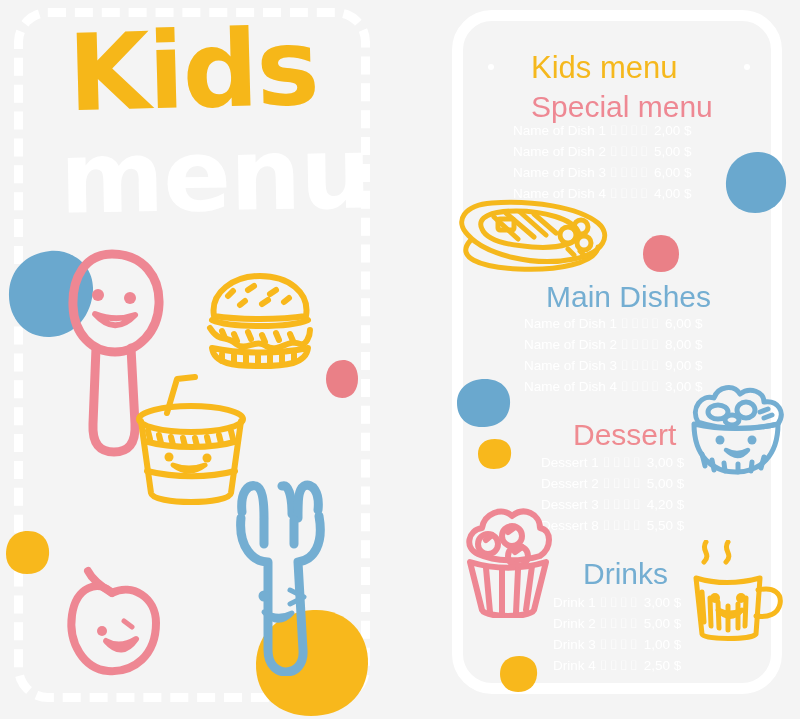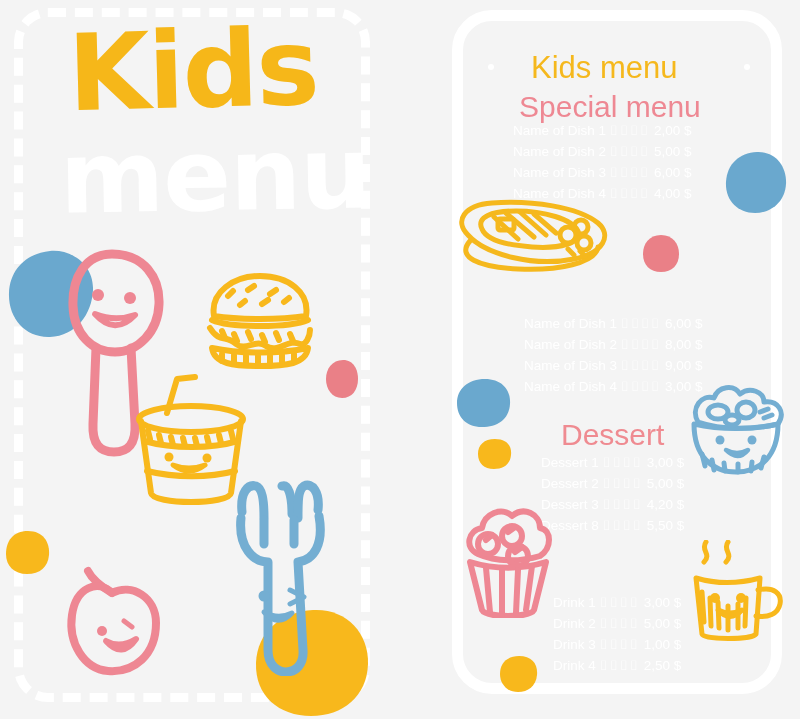--- a/index.html
+++ b/index.html
@@ -82,20 +82,21 @@
   .title-kids {
     left: 531px; top: 50px;
     font-size: 31px;
     color: #f5b81d;
   }
   .head {
     position: absolute;
     font-size: 30px;
     white-space: nowrap;
     font-family: "Liberation Sans", sans-serif;
+    margin-left: 12px;
   }
   .head-special { left: 519px; top: 90px; color: #ee8893; }
   .head-main    { left: 534px; top: 280px; color: #74aed2; }
   .head-dessert { left: 561px; top: 418px; color: #ef8b91; }
   .head-drinks  { left: 571px; top: 557px; color: #74aed2; }
 
   .rows {
     position: absolute;
     font-size: 13.5px;
     color: #ffffff;
@@ -230,20 +231,21 @@
   </svg>
 
   <svg class="blob" style="left:723px; top:150px;" width="66" height="66">
     <path d="M34 2 C52 1 64 16 63 34 C62 52 48 63 32 63 C14 63 2 50 3 32 C4 14 16 3 34 2 Z" fill="#6aa8ce"></path>
   </svg>
 
   <svg class="blob" style="left:641px; top:234px;" width="40" height="40">
     <path d="M20 1 C32 1 38 10 38 20 C38 31 31 38 20 38 C9 38 2 31 2 20 C2 10 8 1 20 1 Z" fill="#ea8087"></path>
   </svg>
 
+  <div class="head head-main">Main Dishes</div>
   <div class="rows rows-main">
     <span class="row"><span>Name of Dish 1</span> <span class="dots">⌷⌷⌷⌷</span> <span>6,00 $</span></span>
     <span class="row"><span>Name of Dish 2</span> <span class="dots">⌷⌷⌷⌷</span> <span>8,00 $</span></span>
     <span class="row"><span>Name of Dish 3</span> <span class="dots">⌷⌷⌷⌷</span> <span>9,00 $</span></span>
     <span class="row"><span>Name of Dish 4</span> <span class="dots">⌷⌷⌷⌷</span> <span>3,00 $</span></span>
   </div>
 
   <svg class="blob" style="left:455px; top:378px;" width="58" height="50">
     <path d="M30 1 C47 1 56 12 55 26 C54 42 42 49 27 49 C11 49 2 39 2 25 C2 11 13 1 30 1 Z" fill="#6aa8ce"></path>
   </svg>
@@ -280,20 +282,21 @@
       <path d="M20 54 C6 48 10 30 24 28 C26 14 44 6 54 16 C66 6 82 14 82 28 C94 30 94 48 82 56 C62 62 38 62 20 54 Z"></path>
       <circle cx="30" cy="44" r="10"></circle>
       <circle cx="54" cy="36" r="10"></circle>
       <circle cx="60" cy="56" r="10"></circle>
       <path d="M28 40 l6 -5 M50 32 l7 -5 M57 52 l7 -5"></path>
       <path d="M12 62 L24 110 C28 118 72 118 76 110 L88 62 C62 70 38 70 12 62 Z"></path>
       <path d="M28 68 L32 112 M44 70 L44 114 M60 70 L58 113 M74 66 L68 110"></path>
     </g>
   </svg>
 
+  <div class="head head-drinks">Drinks</div>
   <div class="rows rows-drinks">
     <span class="row"><span>Drink 1</span> <span class="dots">⌷⌷⌷⌷</span> <span>3,00 $</span></span>
     <span class="row"><span>Drink 2</span> <span class="dots">⌷⌷⌷⌷</span> <span>5,00 $</span></span>
     <span class="row"><span>Drink 3</span> <span class="dots">⌷⌷⌷⌷</span> <span>1,00 $</span></span>
     <span class="row"><span>Drink 4</span> <span class="dots">⌷⌷⌷⌷</span> <span>2,50 $</span></span>
   </div>
 
   <svg class="ill" style="left:688px; top:540px;" width="108" height="112">
     <g fill="none" stroke="#f8b81c" stroke-width="5" stroke-linecap="round" stroke-linejoin="round">
       <path d="M16 22 C24 14 12 10 18 2 M38 22 C46 14 34 10 40 2"></path>

